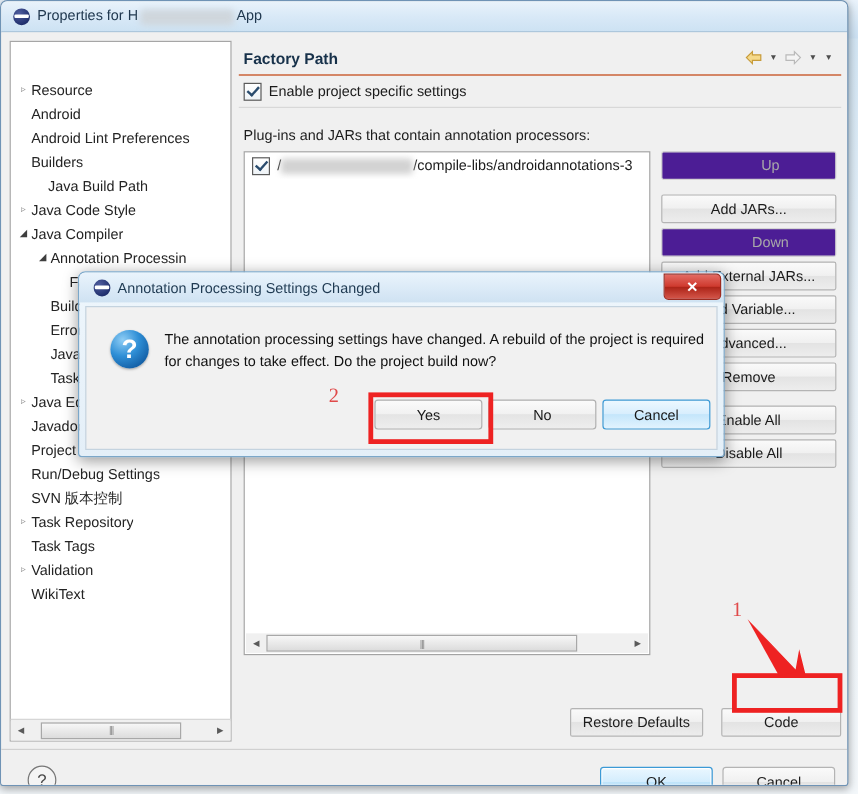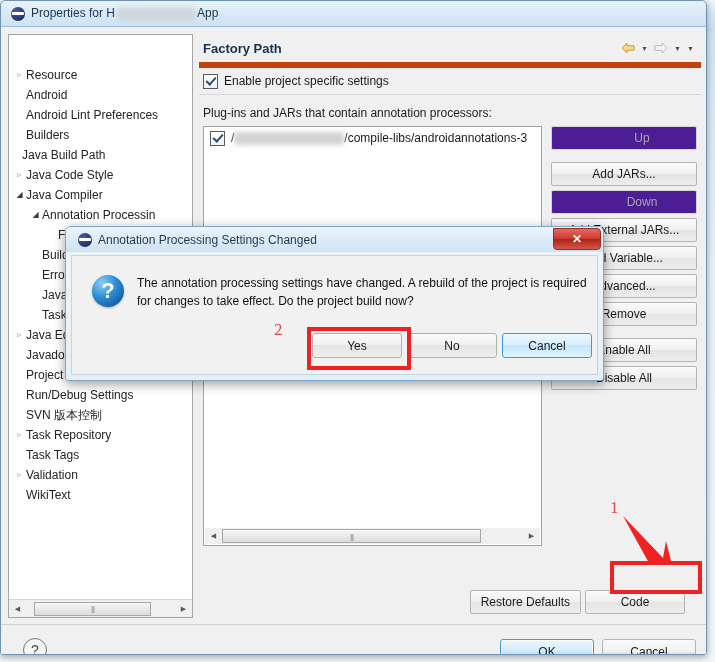--- a/index.html
+++ b/index.html
@@ -180,21 +180,21 @@
   #right-pane {
     position: absolute;
     left: 198px; top: 7px;
     width: 502px;
     height: 556px;
   }
   #page-header {
     height: 28px;
     display: flex;
     align-items: center;
-    border-bottom: 6px solid #c2410c;
+    border-bottom: 1px solid #c2410c;
     background: #f0f0f0;
   }
   #page-title {
     font-size: 13px;
     font-weight: bold;
     color: #17314a;
     flex: 1;
     padding-left: 4px;
   }
   .navbtn {
@@ -298,26 +298,26 @@
     color: #a9a9a9;
     background: #4c1d95;
     border-color: #d4d4d4;
     padding-left: 36px;
   }
   .sbtn.gap { margin-top: 12px; }
 
   
   #page-bottom-btns {
     position: absolute;
-    left: 182px; top: 563px;
+    left: 198px; top: 563px;
     width: 502px;
     height: 26px;
     display: flex;
     justify-content: flex-end;
-    gap: 4px;
+    gap: 15px;
   }
   .pbtn {
     height: 24px;
     min-width: 100px;
     padding: 0 10px;
     font-family: "Liberation Sans", sans-serif;
     font-size: 12px;
     color: #1b1b1b;
     background: linear-gradient(180deg, #fafafa 0%, #f0f0f0 48%, #e3e3e3 50%, #ededed 100%);
     border: 1px solid #b4b4b4;
@@ -523,21 +523,21 @@
             <span class="tree-label">Android</span>
           </div>
           <div class="tree-item" style="padding-left: 4px;">
             <span class="twisty none"></span>
             <span class="tree-label">Android Lint Preferences</span>
           </div>
           <div class="tree-item" style="padding-left: 4px;">
             <span class="twisty none"></span>
             <span class="tree-label">Builders</span>
           </div>
-          <div class="tree-item" style="padding-left: 0;">
+          <div class="tree-item" style="padding-left: 18px;">
             <span class="twisty none"></span>
             <span class="tree-label">Java Build Path</span>
           </div>
           <div class="tree-item" style="padding-left: 4px;">
             <span class="twisty ">▹</span>
             <span class="tree-label">Java Code Style</span>
           </div>
           <div class="tree-item" style="padding-left: 4px;">
             <span class="twisty open">◢</span>
             <span class="tree-label">Java Compiler</span>

